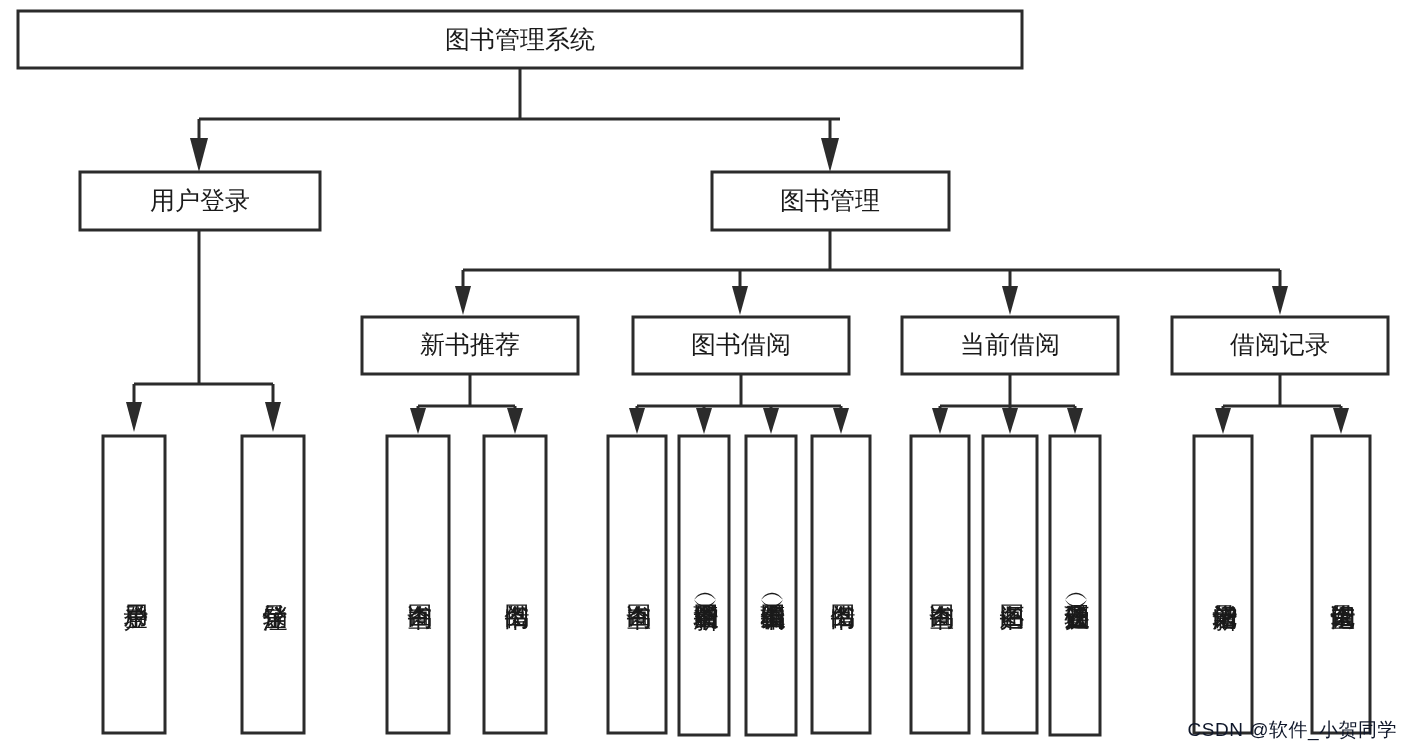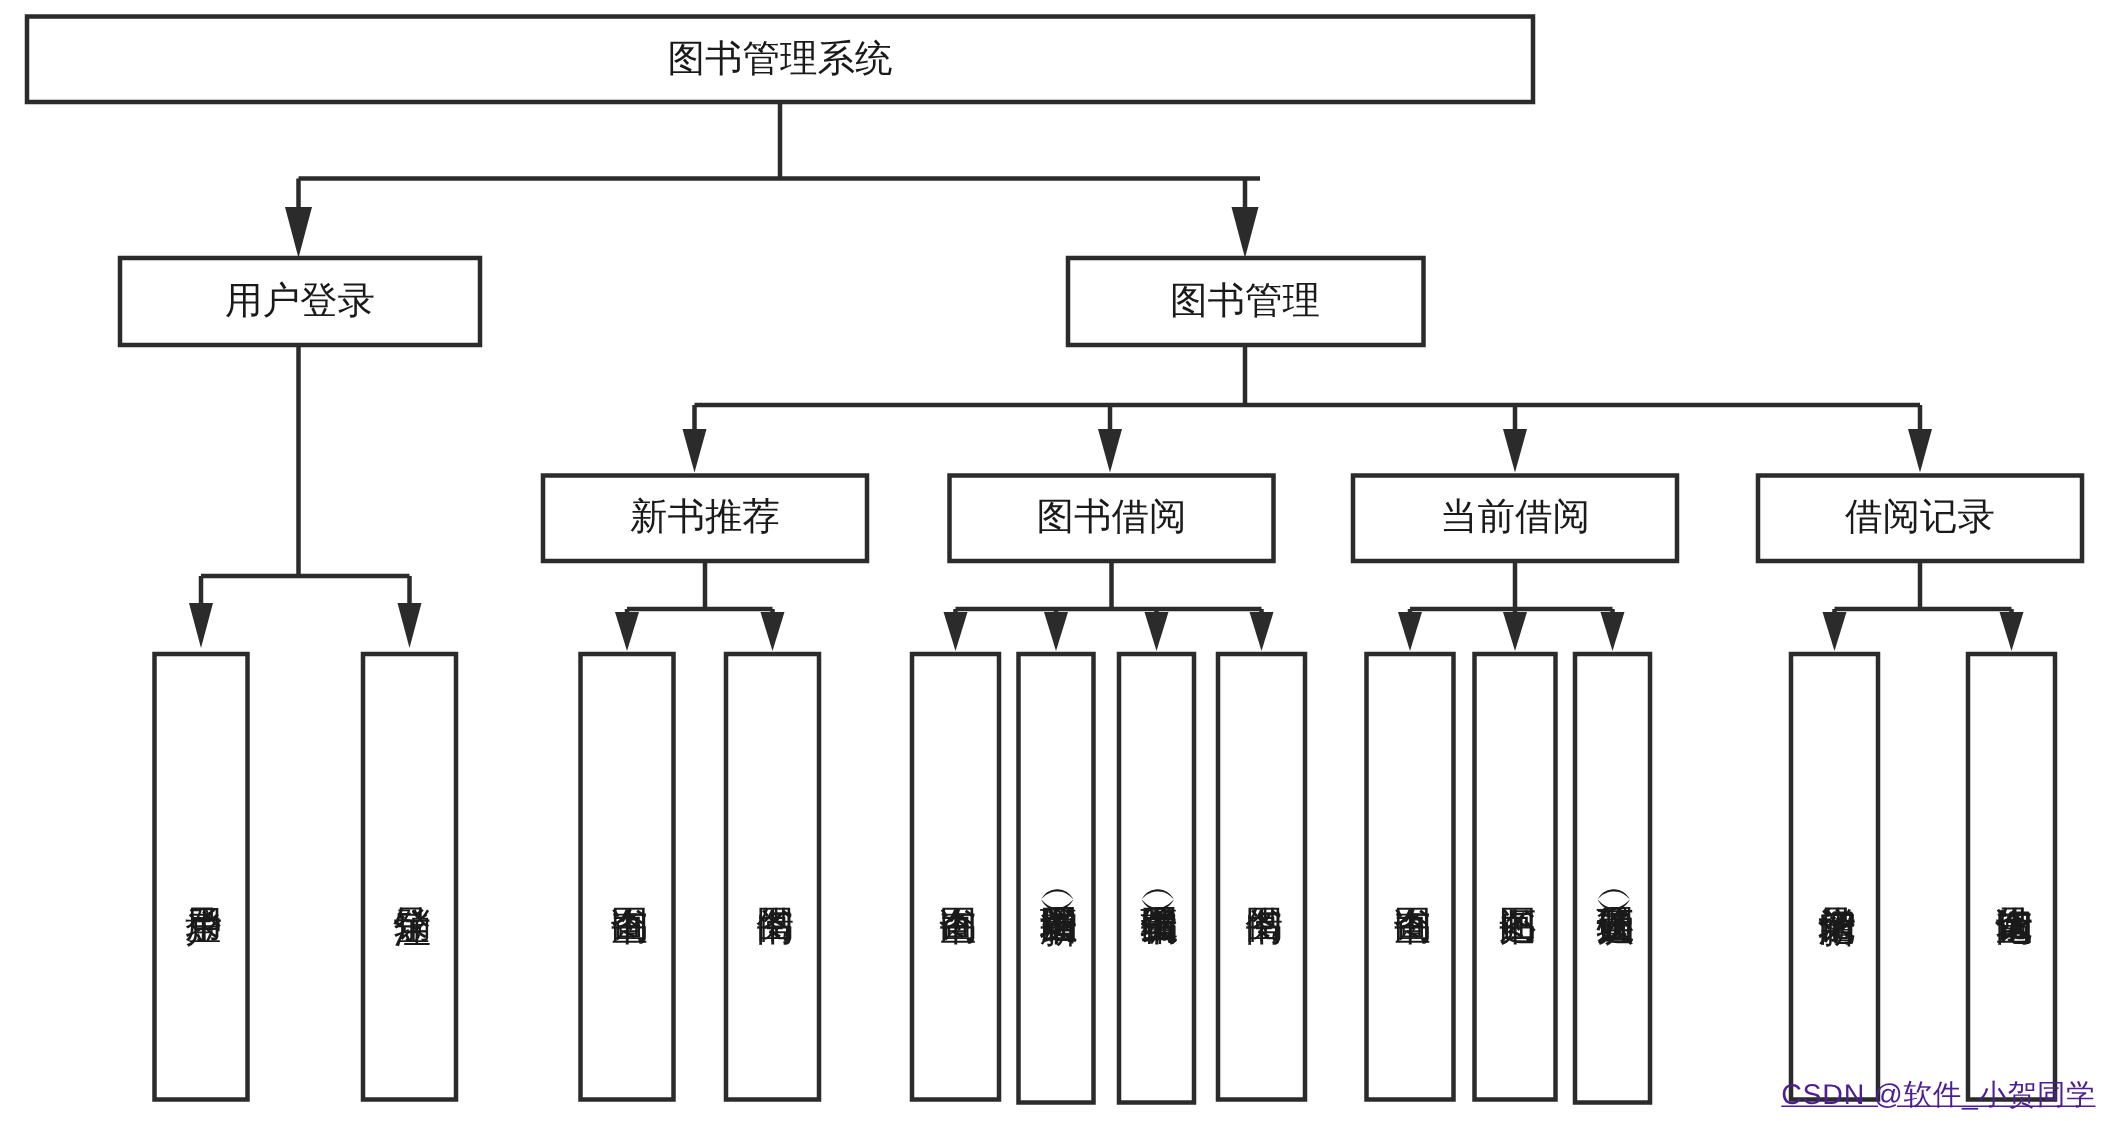--- a/index.html
+++ b/index.html
@@ -58,26 +58,25 @@
     dominant-baseline: middle;
     writing-mode: vertical-rl;
     white-space: pre;
   }
   .watermark-text {
     position: absolute;
     right: 8px;
     bottom: 4px;
     font-family: "Liberation Sans", "DejaVu Sans", sans-serif;
     font-size: 19px;
-    color: #4c1d95;
+    color: #0f172a;
     letter-spacing: 0.5px;
     user-select: none;
     pointer-events: none;
     white-space: nowrap;
-    text-decoration: underline;
   }
 </style>
 </head>
 <body>
 
 <div id="diagram-root">
   <svg class="diagram" viewBox="0 0 1405 747" xmlns="http://www.w3.org/2000/svg">
 
     <g>
       <path class="connector" d="M 520 68 L 520 119"></path>

